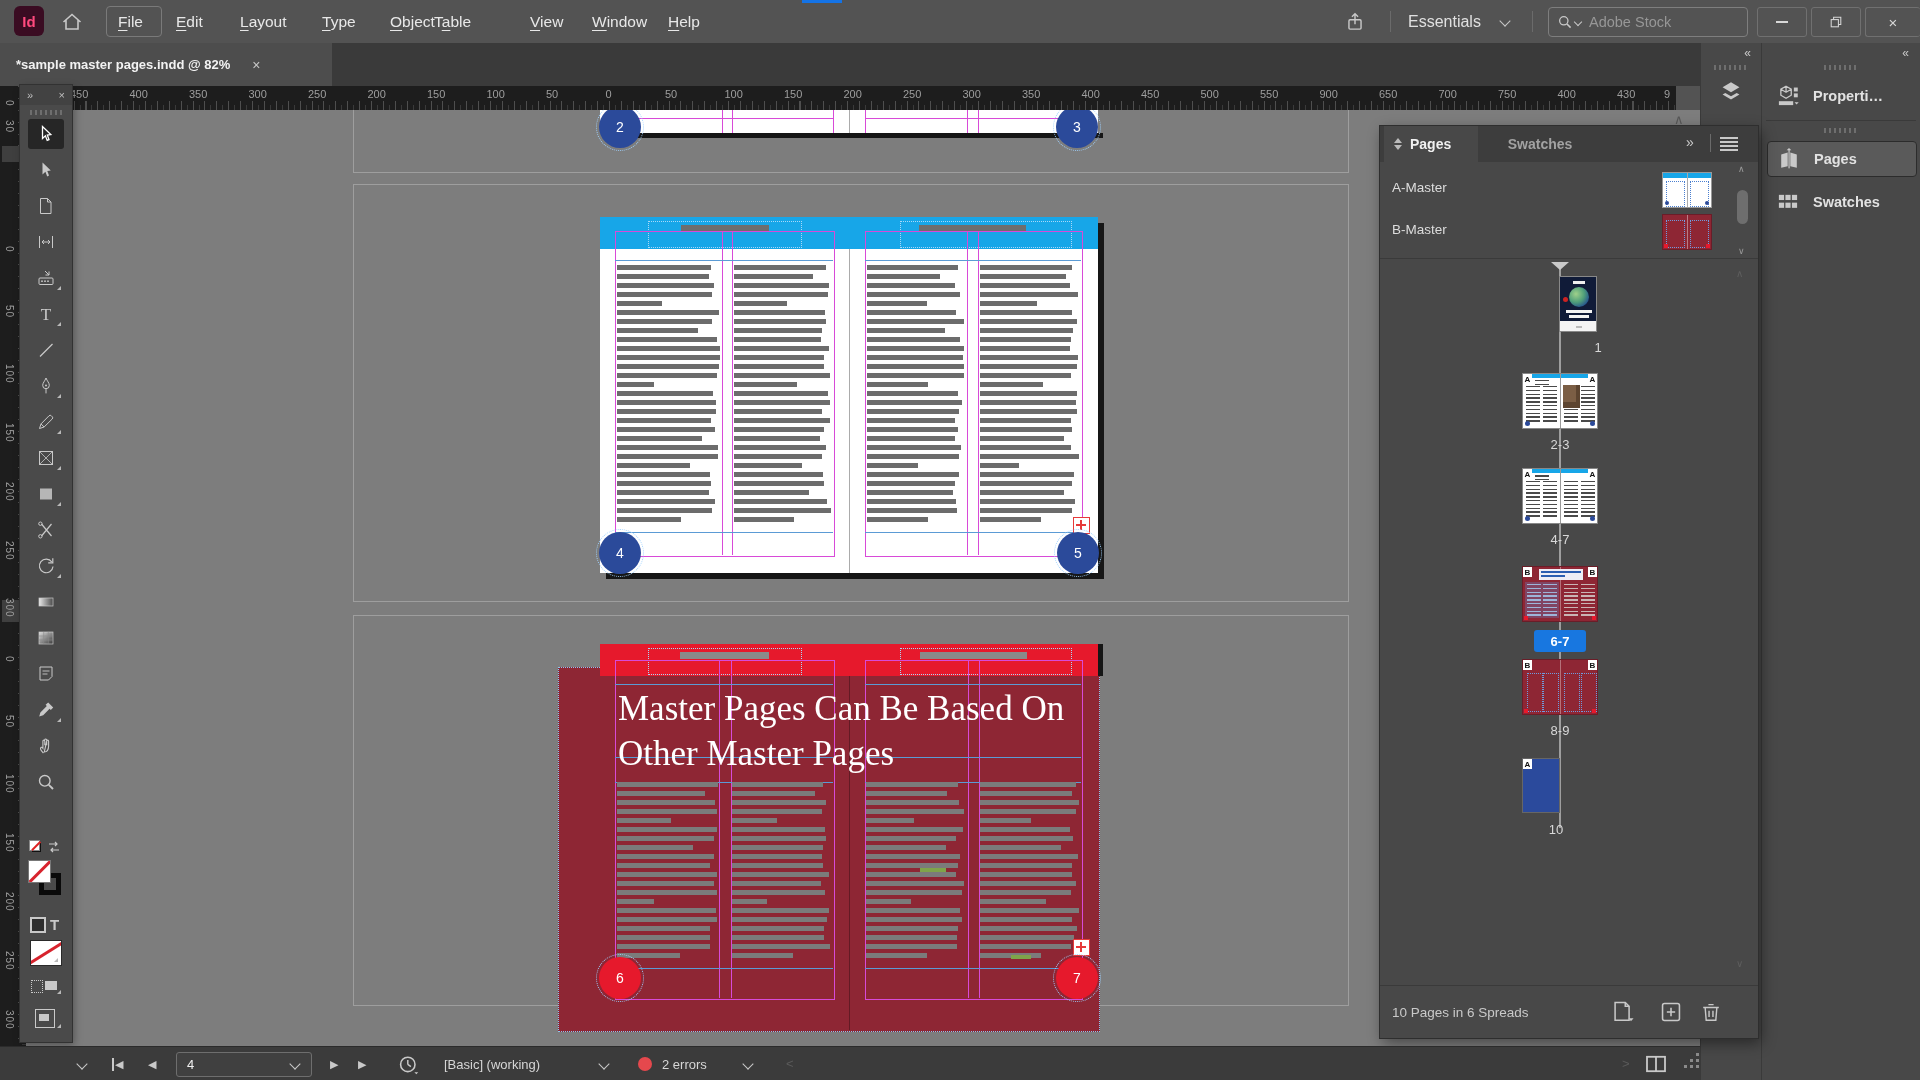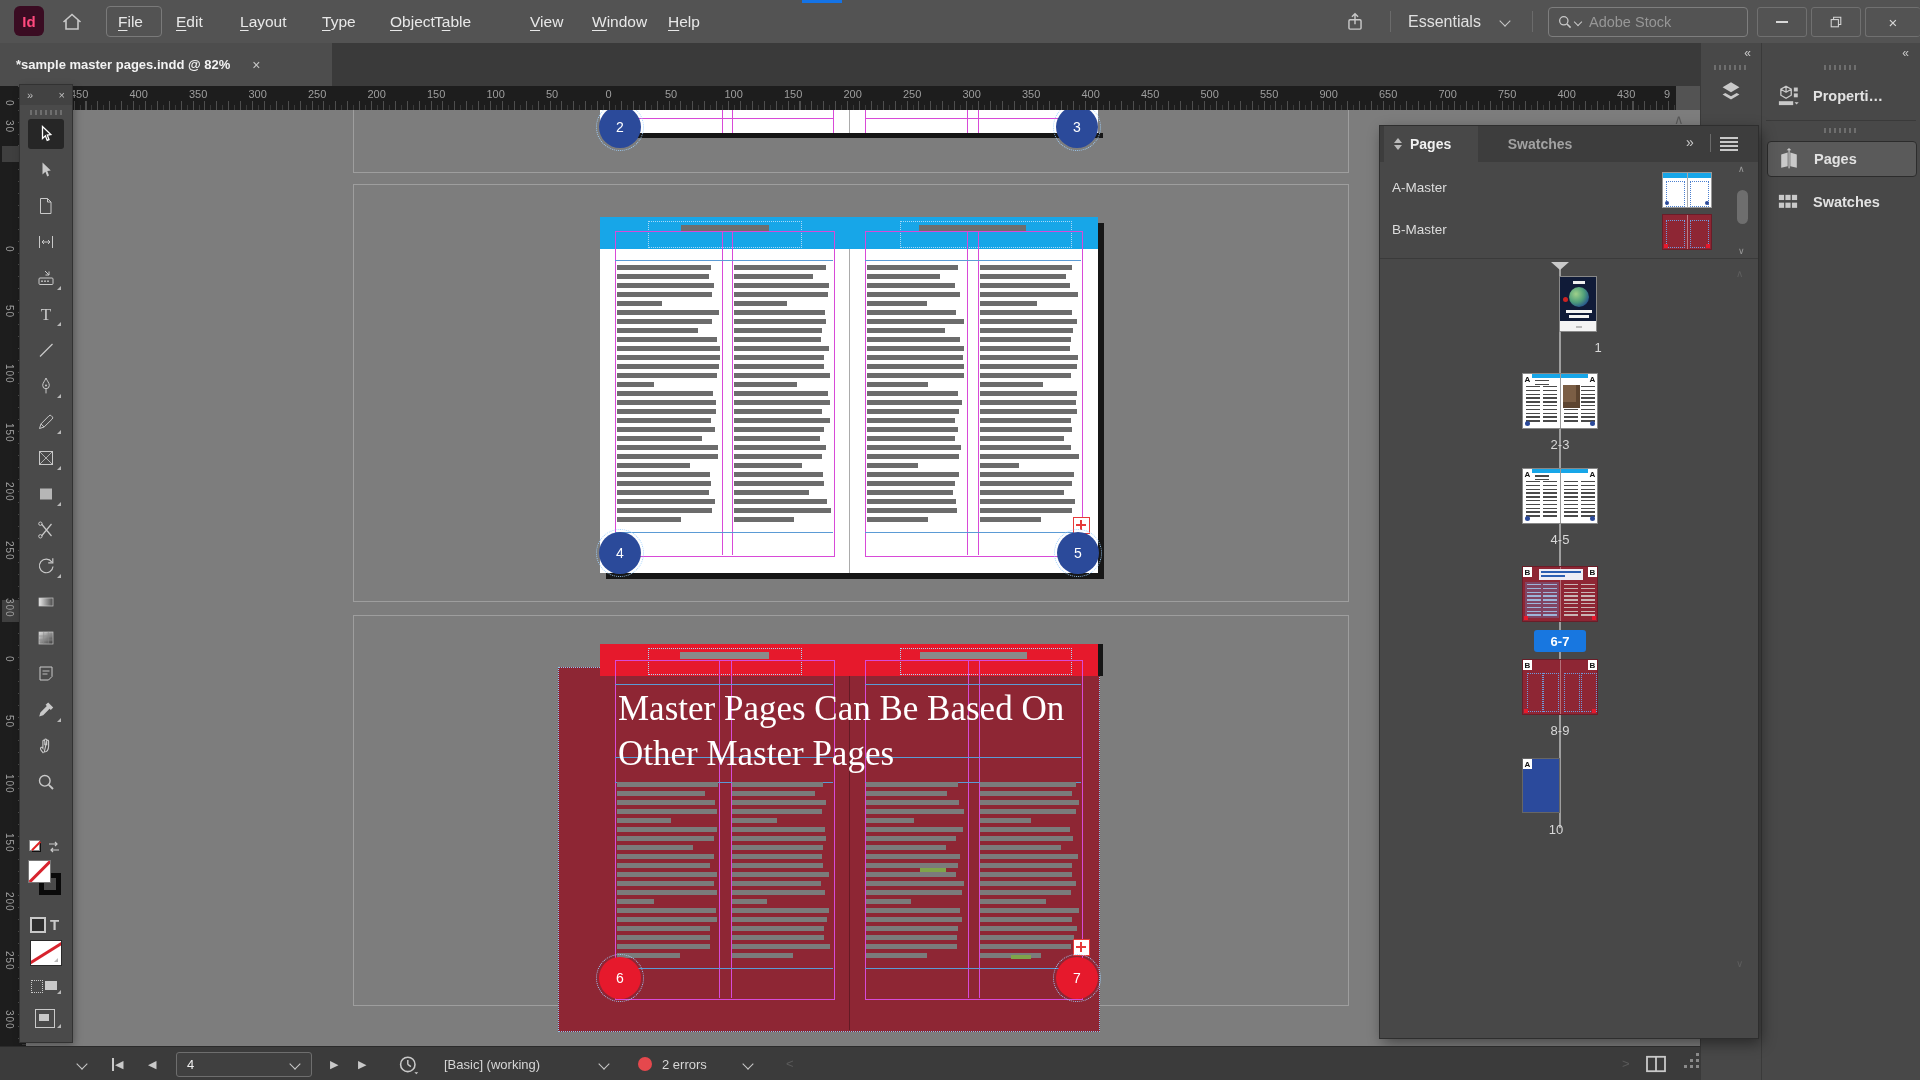--- a/index.html
+++ b/index.html
@@ -807,21 +807,21 @@
           <div class="badge" style="top: 0px; left: 0px;">A</div>
           <div class="badge" style="top: 0px; right: 0px;">A</div>
           <div class="greek" style="position: absolute; left: 3px; top: 12px; width: 14px; height: 38px;"></div>
           <div class="greek" style="position: absolute; left: 20px; top: 12px; width: 14px; height: 38px;"></div>
           <div class="greek" style="position: absolute; left: 41px; top: 12px; width: 14px; height: 38px;"></div>
           <div class="greek" style="position: absolute; left: 58px; top: 12px; width: 14px; height: 38px;"></div>
           <div class="greek" style="position: absolute; left: 12px; top: 6px; width: 14px; height: 5px;"></div>
           <div style="position: absolute; left: 2px; bottom: 2px; width: 5px; height: 5px; background: rgb(43, 74, 154); border-radius: 50%;"></div>
           <div style="position: absolute; right: 2px; bottom: 2px; width: 5px; height: 5px; background: rgb(43, 74, 154); border-radius: 50%;"></div>
         </div>
-        <div class="plabel" style="left: 150px; top: 406px; width: 60px;">4-5</div>
+        <div class="plabel" style="left: 150px; top: 406px; width: 60px;">4-7</div>
         <div class="pthumb" style="left: 142px; top: 440px; width: 76px; height: 56px; background: rgb(142, 38, 52); border: 1px solid rgb(106, 29, 40);">
           <div style="position: absolute; left: 37px; top: 0px; width: 1px; height: 100%; background: rgba(255, 255, 255, 0.35);"></div>
           <div class="badge" style="top: 0px; left: 0px;">B</div>
           <div class="badge" style="top: 0px; right: 0px;">B</div>
           <div style="position: absolute; left: 16px; top: 2px; width: 44px; height: 11px; background: rgb(237, 237, 245);"></div>
           <div style="position: absolute; left: 18px; top: 4px; width: 40px; height: 2px; background: rgb(42, 93, 176);"></div>
           <div style="position: absolute; left: 18px; top: 8px; width: 24px; height: 2px; background: rgb(42, 93, 176);"></div>
           <div style="position: absolute; left: 2px; top: 15px; width: 34px; height: 36px; background: rgba(100, 140, 205, 0.3);"></div>
           <div class="greekL" style="position: absolute; left: 4px; top: 17px; width: 14px; height: 33px;"></div>
           <div class="greekL" style="position: absolute; left: 20px; top: 17px; width: 14px; height: 33px;"></div>
@@ -841,20 +841,35 @@
           <div style="position: absolute; left: 58px; top: 13px; width: 14px; height: 37px; border: 1px dotted rgb(111, 156, 224);"></div>
           <div style="position: absolute; left: 1px; bottom: 1px; width: 4px; height: 4px; background: rgb(230, 25, 44);"></div>
           <div style="position: absolute; right: 1px; bottom: 1px; width: 4px; height: 4px; background: rgb(230, 25, 44);"></div>
         </div>
         <div class="plabel" style="left: 150px; top: 597px; width: 60px;">8-9</div>
         <div class="pthumb" style="left: 142px; top: 632px; width: 38px; height: 55px; background: rgb(43, 74, 156); border: 1px solid rgb(102, 102, 102);">
           <div class="badge" style="top: 0px; left: 0px;">A</div>
         </div>
         <div class="plabel" style="left: 146px; top: 696px; width: 60px;">10</div>
       </div>
+    <div id="pp-foot">
+      <span style="margin-left:12px;font-size:13.5px">10 Pages in 6 Spreads</span>
+      <svg class="abs" style="left:230px;top:13px;color:#C9C9C9" width="28" height="26" viewBox="0 0 22 20">
+        <path d="M4 2.5 h8 l3 3 v11 h-11z" fill="none" stroke="currentColor" stroke-width="1.2"></path>
+        <path d="M12 2.5 v3 h3" fill="none" stroke="currentColor" stroke-width="1.2"></path>
+        <path d="M17.5 15 l2 2.2 2-2.2z" fill="currentColor" transform="translate(-3,0)"></path>
+      </svg>
+      <svg class="abs" style="left:278px;top:13px;color:#C9C9C9" width="26" height="26" viewBox="0 0 20 20">
+        <rect x="3.5" y="3.5" width="13" height="13" rx="1.5" fill="none" stroke="currentColor" stroke-width="1.2"></rect>
+        <path d="M10 6.8 v6.4 M6.8 10 h6.4" stroke="currentColor" stroke-width="1.2"></path>
+      </svg>
+      <svg class="abs" style="left:318px;top:13px;color:#C9C9C9" width="26" height="26" viewBox="0 0 20 20">
+        <path d="M5.5 6.5 h9 l-.8 9.8 h-7.4z M4 6.5 h12 M8 4.3 h4 M8.5 9 v4.8 M11.5 9 v4.8" fill="none" stroke="currentColor" stroke-width="1.1"></path>
+      </svg>
+    </div>
   </div>
 
   <div id="statusbar">
     <span class="chv abs" style="left:78px;top:13px"></span>
     <div class="sb" style="left:112px">
         <span class="navgl" style="border-left:2px solid #C9C9C9;padding-left:1px">◀</span>
       </div>
     <div class="sb" style="left:148px">
         <span class="navgl">◀</span>
       </div>

